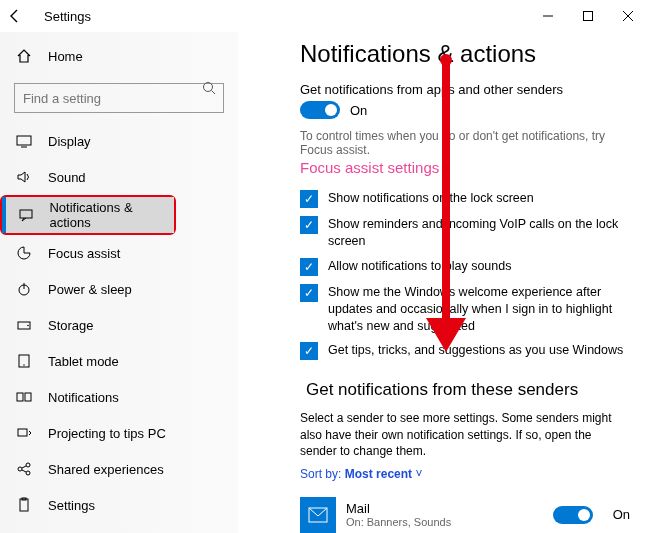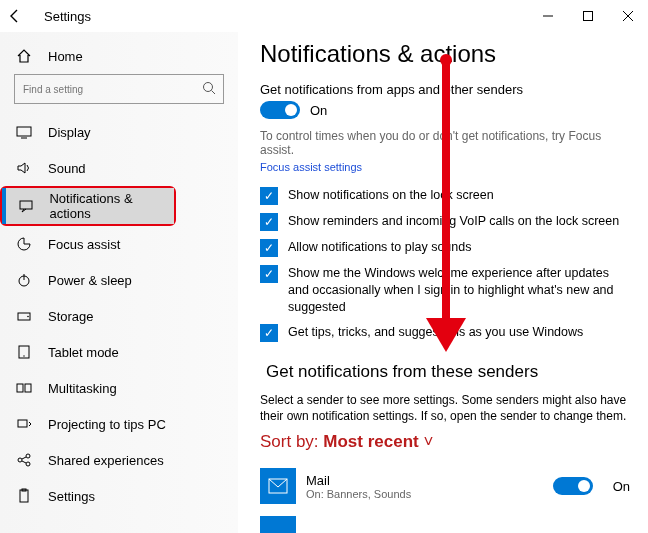--- a/index.html
+++ b/index.html
@@ -2,51 +2,51 @@
 <html><head>
 <meta charset="utf-8">
 <style>
 * { box-sizing: border-box; margin: 0; padding: 0; font-family: "Segoe UI", sans-serif; }
 body { width: 648px; height: 533px; background: #fff; overflow: hidden; font-size: 13px; color: #000; position: relative; }
 .titlebar { height: 32px; display: flex; align-items: center; padding-left: 8px; }
 .titlebar .back { width: 28px; text-align: center; font-size: 16px; color: #000; }
 .titlebar .title { font-size: 13px; margin-left: 8px; }
 .winbtns { position: absolute; right: 0; top: 0; display: flex; }
 .winbtn { width: 40px; height: 32px; display: flex; align-items: center; justify-content: center; font-family: sans-serif; font-size: 12px; }
-.container { display: flex; height: calc(100% - 32px); }
+.container { display: flex; height: calc(100% - 32px); gap: 40px; }
 .sidebar { width: 238px; padding: 6px 0 0 0; background: linear-gradient(to right, #f5f5f5, #fafafa); overflow: hidden; }
 .sb-item { display: flex; align-items: center; height: 36px; padding-left: 14px; cursor: default; }
 .sb-item .icon { width: 20px; height: 20px; display: flex; align-items: center; justify-content: center; margin-right: 14px; color: #000; }
 .sb-item.selected { background: #d8d8d8; border-left: 4px solid #0078d4; padding-left: 10px; }
 .highlight { border: 2px solid #e3000f; border-radius: 6px; width: 176px; }
 .search-wrap { padding: 0 14px 10px 14px; }
-.search { width: 100%; height: 30px; border: 1px solid #999; padding: 0 28px 0 8px; font-size: 10px; background: transparent; }
+.search { width: 100%; height: 30px; border: 1px solid #999; padding: 0 28px 0 8px; font-size: 13px; background: transparent; margin-top: 9px; }
 .search-box { position: relative; }
 .search-box .sicon { position: absolute; right: 8px; top: 7px; color: #555; }
 .sys-label { font-weight: 600; font-size: 13px; padding: 6px 14px 8px 14px; }
 .main { flex: 1; padding: 8px 18px 0 22px; overflow-y: auto; position: relative; }
 .main::-webkit-scrollbar { width: 14px; }
 .main::-webkit-scrollbar-thumb { background: #c2c2c2; }
 h1 { font-weight: 400; font-size: 24px; margin-bottom: 14px; }
 h2 { font-weight: 400; font-size: 17px; margin: 20px 0 10px 6px; }
 .sub { font-size: 13px; margin-bottom: 4px; }
 .toggle-row { display: flex; align-items: center; margin-bottom: 10px; }
 .toggle { width: 40px; height: 18px; border-radius: 9px; background: #0078d4; position: relative; margin-right: 10px; }
 .toggle::after { content: ""; position: absolute; width: 12px; height: 12px; background: #fff; border-radius: 50%; top: 3px; right: 3px; }
 .desc { font-size: 12px; color: #666; margin-bottom: 2px; }
-.link { color: #1d4ed8; font-size: 11px; cursor: pointer; margin-bottom: 14px; display: inline-block; }
+.link { color: #ec4899; font-size: 15px; cursor: pointer; margin-bottom: 14px; display: inline-block; }
 .cb-row { display: flex; align-items: flex-start; margin-bottom: 8px; font-size: 12.5px; line-height: 1.35; }
 .cb { width: 18px; height: 18px; background: #0078d4; display: flex; align-items: center; justify-content: center; color: #fff; font-size: 12px; margin-right: 10px; flex-shrink: 0; }
 .sender-row { display: flex; align-items: center; padding: 6px 0; }
 .sender-icon { width: 36px; height: 36px; background: #0078d4; display: flex; align-items: center; justify-content: center; color: #fff; margin-right: 10px; }
 .sender-info { flex: 1; }
 .sender-name { font-size: 13px; }
 .sender-sub { font-size: 11px; color: #666; }
 .arrow-overlay { position: absolute; left: 406px; top: 52px; pointer-events: none; z-index: 10; }
-.sort-row { font-size: 17px; margin: 8px 0 10px 0; color: #b91c1c; }
+.sort-row { font-size: 12px; margin: 8px 0 10px 0; color: #1d4ed8; }
 svg { display: block; }
 </style>
 </head>
 <body>
 
 <div class="titlebar">
   <div class="back">
     <svg width="14" height="14" viewBox="0 0 14 14">
         <path d="M9 1 L3 7 L9 13" stroke="#000" stroke-width="1.4" fill="none"></path>
       </svg>
@@ -158,21 +158,21 @@
         </span>
       <span>Tablet mode</span>
     </div>
     <div class="sb-item">
       <span class="icon">
           <svg width="16" height="16" viewBox="0 0 16 16">
             <rect x="1" y="4" width="6" height="8" stroke="#000" fill="none"></rect>
             <rect x="9" y="4" width="6" height="8" stroke="#000" fill="none"></rect>
           </svg>
         </span>
-      <span>Multitasking</span>
+      <span>Notifications</span>
     </div>
     <div class="sb-item">
       <span class="icon">
           <svg width="16" height="16" viewBox="0 0 16 16">
             <rect x="2" y="4" width="9" height="7" stroke="#000" fill="none"></rect>
             <path d="M13 6 L15 8 L13 10" stroke="#000" fill="none"></path>
           </svg>
         </span>
       <span>Projecting to tips PC</span>
     </div>

